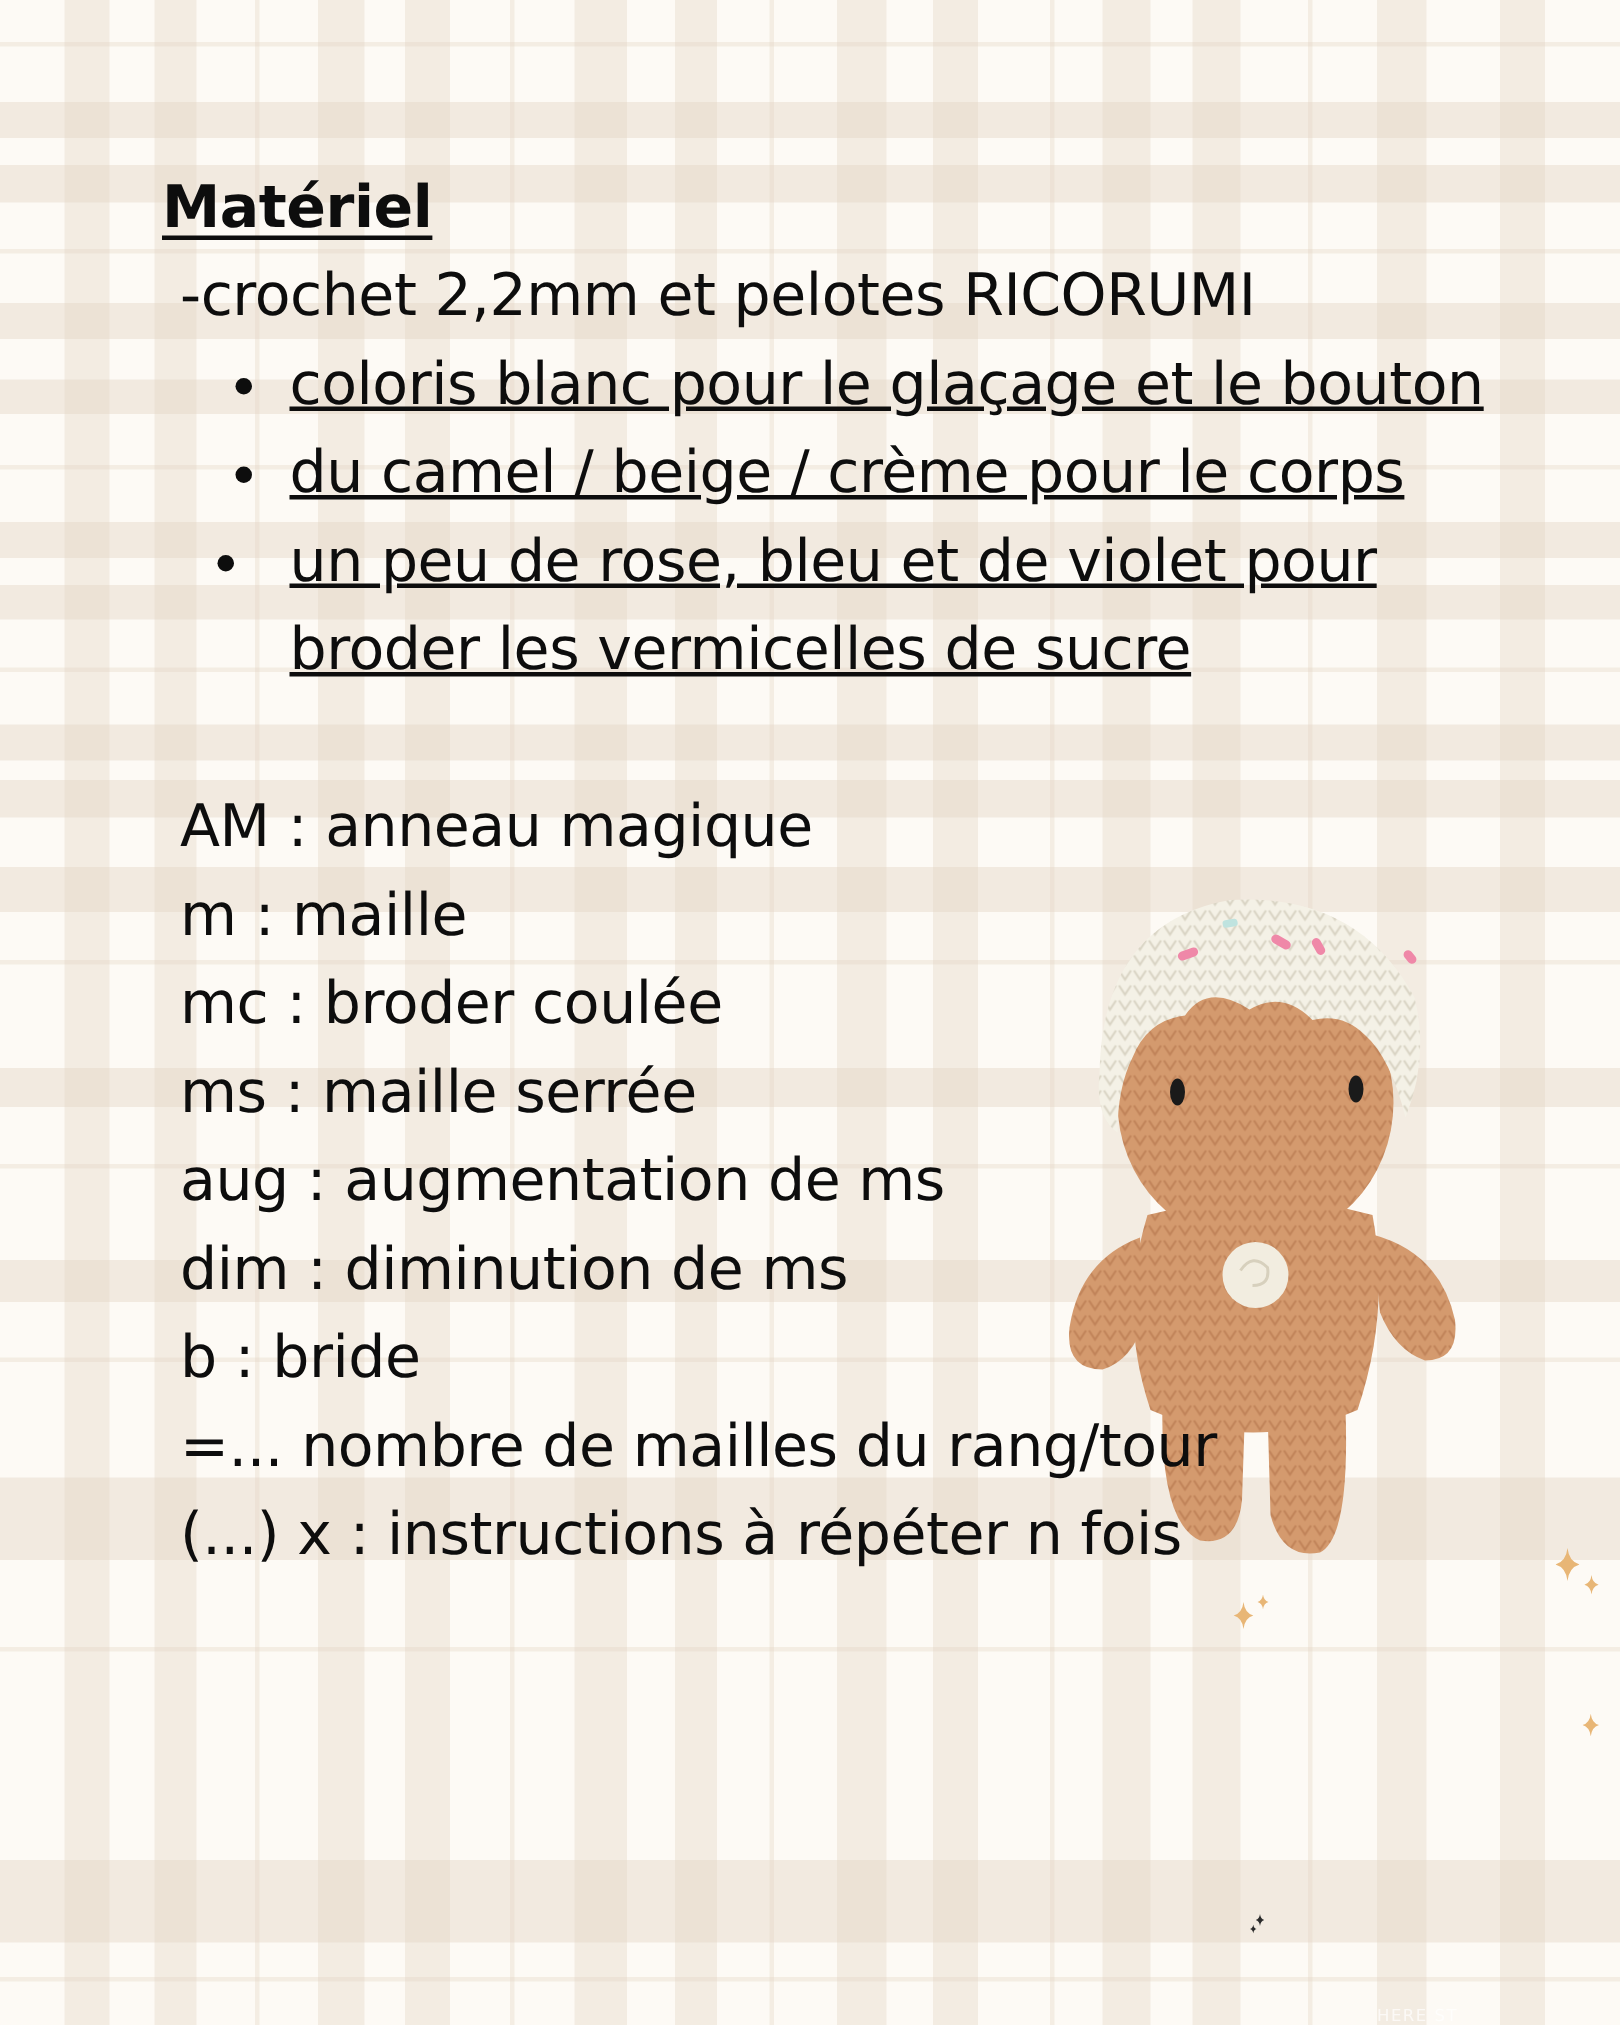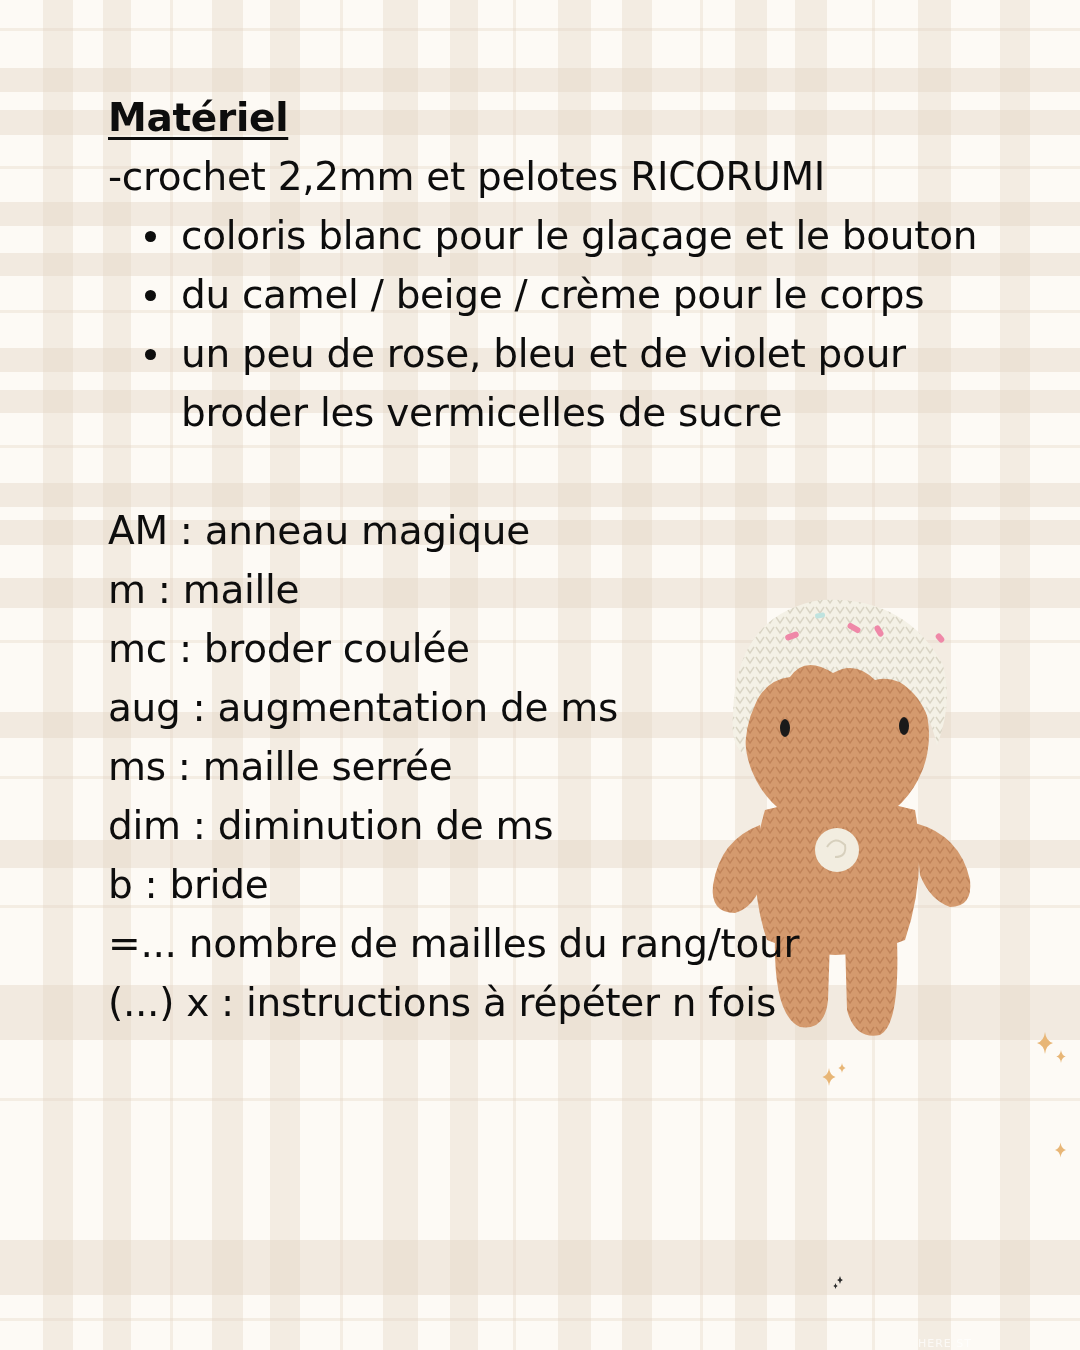--- a/index.html
+++ b/index.html
@@ -14,24 +14,24 @@
     .vstripe { position: absolute; top: 0; bottom: 0; background: rgba(226,212,195,0.38); }
     .hstripe { position: absolute; left: 0; right: 0; background: rgba(226,212,195,0.42); }
     .thinline { position: absolute; background: rgba(226,212,195,0.35); }
 
     .content {
       position: absolute; left: 108px; top: 88px; width: 900px; z-index: 2;
       font-size: 39px; line-height: 59px; letter-spacing: -0.3px;
     }
     .heading {
       font-weight: bold; text-decoration: underline; text-decoration-thickness: 3px;
-      text-underline-offset: 6px; display: block;
+      text-underline-offset: 6px; display: block; margin-top: 21px;
     }
-    .line { display: block; white-space: nowrap; }
-    ul.bullets { margin: 0; padding: 0 0 0 73px; list-style: none; }
+    .line { display: block; white-space: nowrap; margin-left: 12px; }
+    ul.bullets { margin: 0; padding: 0 0 0 73px; list-style: none; text-decoration: underline; }
     ul.bullets li { position: relative; }
     ul.bullets li::before {
       content: ""; position: absolute; left: -36px; top: 25px;
       width: 11px; height: 11px; border-radius: 50%; background: #0d0d0d;
     }
     .spacer { height: 59px; }
 
     
     .doll { position: absolute; left: 705px; top: 595px; width: 275px; height: 450px; z-index: 1; }
 
@@ -102,22 +102,22 @@
       </li>
     </ul>
   </section>
 
   <div class="spacer"></div>
 
   <section>
     <span class="line">AM : anneau magique</span>
     <span class="line">m : maille</span>
     <span class="line">mc : broder coulée</span>
+    <span class="line">ms : maille serrée</span>
     <span class="line">aug : augmentation de ms</span>
-    <span class="line">ms : maille serrée</span>
     <span class="line">dim : diminution de ms</span>
     <span class="line">b : bride</span>
     <span class="line">=... nombre de mailles du rang/tour</span>
     <span class="line">(...) x : instructions à répéter n fois</span>
   </section>
 </div>
 
 <div class="doll" role="img" aria-label="crocheted amigurumi gingerbread-style doll with white icing cap, pink sprinkles, black embroidered eyes and white button">
   <svg width="275" height="450" viewBox="0 0 275 450" xmlns="http://www.w3.org/2000/svg">
     <defs>

